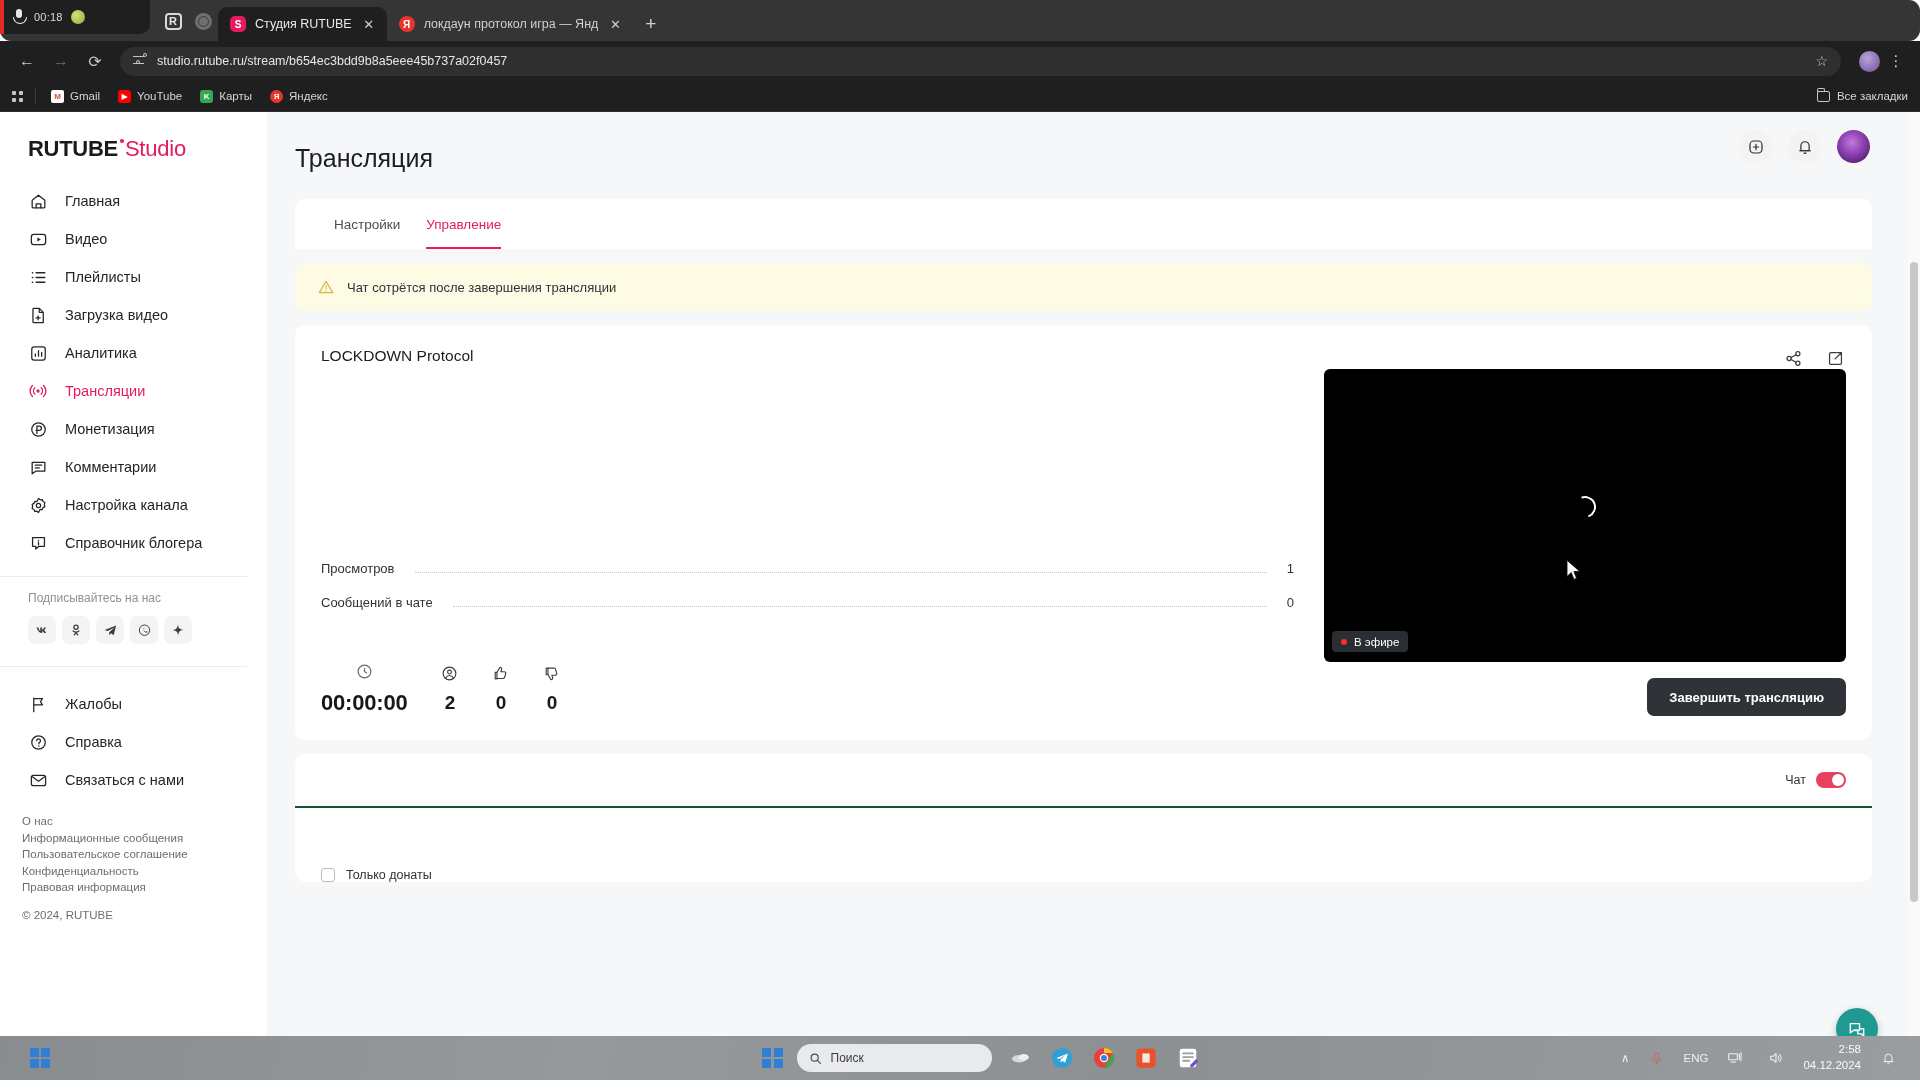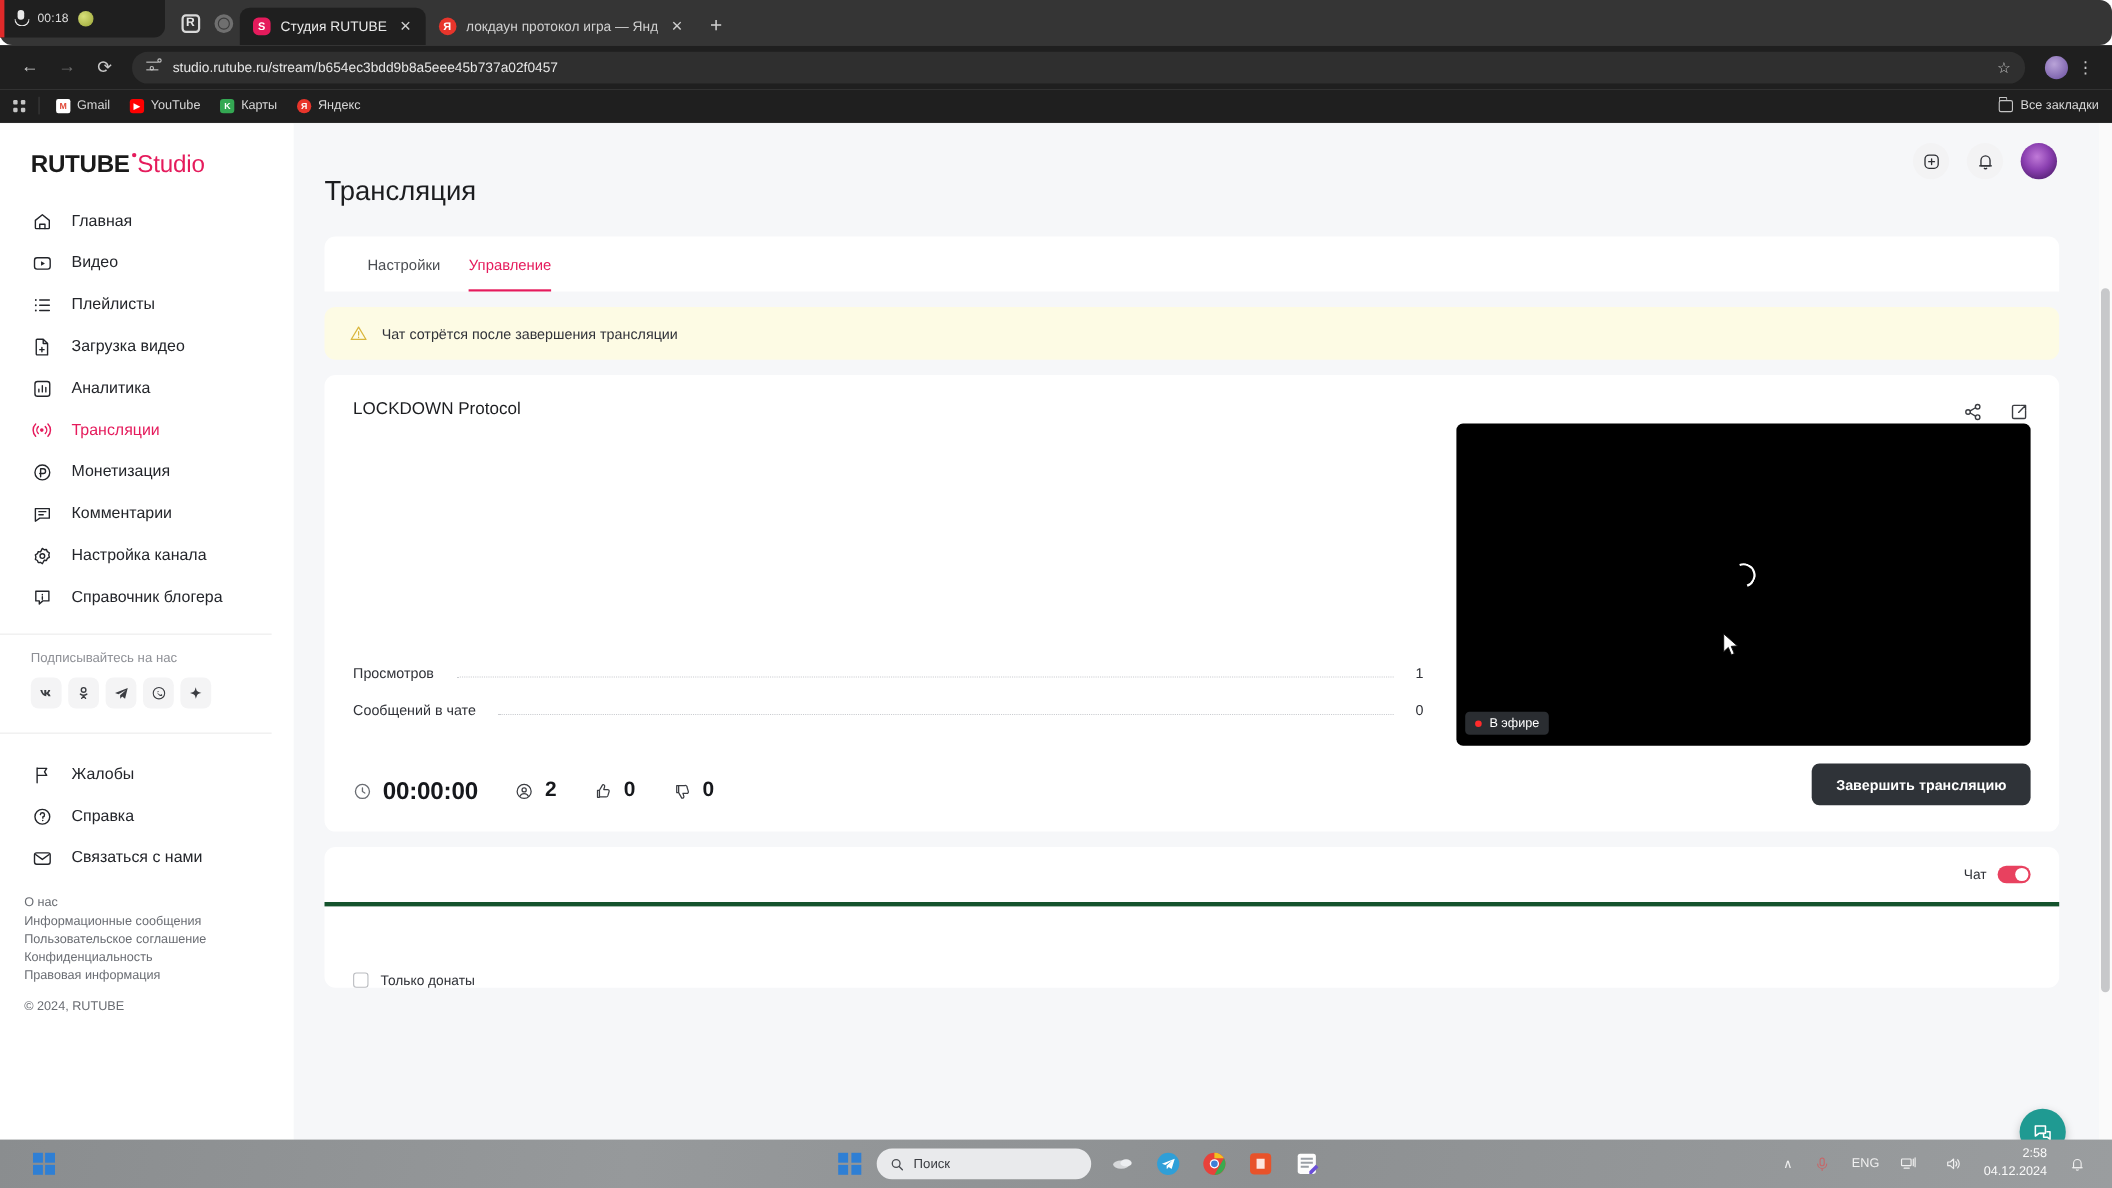--- a/index.html
+++ b/index.html
@@ -127,21 +127,21 @@
   .socials { display:flex; gap:6px; padding:0 28px; }
   .soc { width:28px;height:28px;border-radius:7px;background:#f4f4f5;display:flex;align-items:center;justify-content:center;color:#3b3d42; }
   .soc svg{display:block;}
 
   .bottomnav { padding-top:4px; }
   .footer-links { padding: 16px 28px 0 22px; display:flex;flex-direction:column;gap:4.5px; }
   .flink{ color:#6a6d73; font-size:11.5px; }
   .copyr{ color:#6a6d73; font-size:11.5px; padding:16px 0 0 22px; }
 
   
-  .main { flex:1; background:#f6f7f9; overflow:hidden; position:relative; padding: 16px 0 0 0; }
+  .main { flex:1; background:#f6f7f9; overflow:hidden; position:relative; padding: 0 0 0 0; }
   .main-inner { padding: 18px 48px 0 28px; }
   .page-title { font-size:25px; font-weight:400; color:#1c1d20; padding: 14px 0 26px 0; }
 
   .tabsbar { background:#fff; border-radius:10px 10px 0 0; display:flex; gap:0; padding: 0 26px; height:50px; align-items:center; }
   .ctab { font-size:13.5px; color:#4a4d52; padding: 0 13px; height:50px; display:flex;align-items:center; position:relative; }
   .ctab.active { color:#e51b5c; }
   .ctab.active::after { content:""; position:absolute; left:13px; right:13px; bottom:0; height:2px; background:#e51b5c; }
 
   .warn {
     margin-top:14px; background:#fdfbe4; border-radius:10px; height:48px;
@@ -160,21 +160,21 @@
 
   .card-body { display:flex; gap:30px; }
   .left-col { flex:1; display:flex; flex-direction:column; }
   .stats-block { margin-top:auto; padding-top:20px; }
   .statrow { display:flex; align-items:baseline; font-size:13px; color:#303238; margin-bottom:18px;gap:12px; }
   .statlabel{ white-space:nowrap; }
   .dots { flex:1; border-bottom:1.5px dotted #c9cbcf; margin: 0 8px 4px 8px; }
   .statval{ color:#303238; font-size:13px; }
 
   .metrics { display:flex; align-items:center; gap:34px; margin-top:34px; }
-  .metric { display:flex; align-items:center; gap:10px; }
+  .metric { display:flex; align-items:center; gap:10px;flex-direction:column; }
   .metric-ico { width:17px;height:17px;color:#3b3d42; flex:none; }
   .metric-time { font-size:22px; font-weight:700; color:#16181c; letter-spacing:-.2px; }
   .metric-num { font-size:19px; font-weight:700; color:#16181c; }
 
   .right-col { width:522px; flex:none; display:flex; flex-direction:column; }
   .player { width:522px; height:293px; background:#000; border-radius:6px; position:relative; overflow:hidden; }
   .spinner {
     position:absolute; left:50%; top:47%; width:22px;height:22px; margin:-11px 0 0 -11px;
     border-radius:50%; border:2.4px solid transparent; border-top-color:#fff; border-right-color:#fff;
     transform: rotate(25deg);
@@ -185,21 +185,21 @@
     position:absolute; left:8px; bottom:10px; height:21px; background:#2a2d31; border-radius:4px;
     display:flex; align-items:center; gap:7px; padding: 0 9px; color:#fff; font-size:11.5px;
   }
   .live-dot{ width:6px;height:6px;border-radius:50%;background:#ff2b2b; }
   .end-btn {
     margin: 16px 0 0 auto; background:#2f3338; color:#fff; border:none; border-radius:7px;
     height:38px; padding: 0 22px; font-size:13px; font-weight:600; font-family:"Liberation Sans",sans-serif;
   }
 
   .chatcard { margin-top:14px; background:#fff; border-radius:10px; padding: 0; }
-  .chat-head { height:54px; display:flex; align-items:center; justify-content:flex-end; padding: 0 26px; border-bottom:4px solid #14532d; gap:10px; }
+  .chat-head { height:54px; display:flex; align-items:center; justify-content:flex-end; padding: 0 26px; border-bottom:2px solid #14532d; gap:10px; }
   .chat-lbl { font-size:12.5px; color:#303238; }
   .toggle { width:30px;height:16px;border-radius:9px;background:#e8415f;position:relative; }
   .toggle::after{content:"";position:absolute;right:2px;top:2px;width:12px;height:12px;border-radius:50%;background:#fff;}
   .chat-body { height:74px; display:flex; align-items:flex-end; padding: 0 26px; gap:11px; }
   .checkbox { width:14px;height:14px;border:1.4px solid #babcc0; border-radius:3px; }
   .chk-lbl { font-size:12.5px; color:#303238; }
 
   .fab {
     position:absolute; right:42px; bottom:30px; width:42px;height:42px;border-radius:50%;
     background:#1f9a92; display:flex;align-items:center;justify-content:center;color:#fff;

